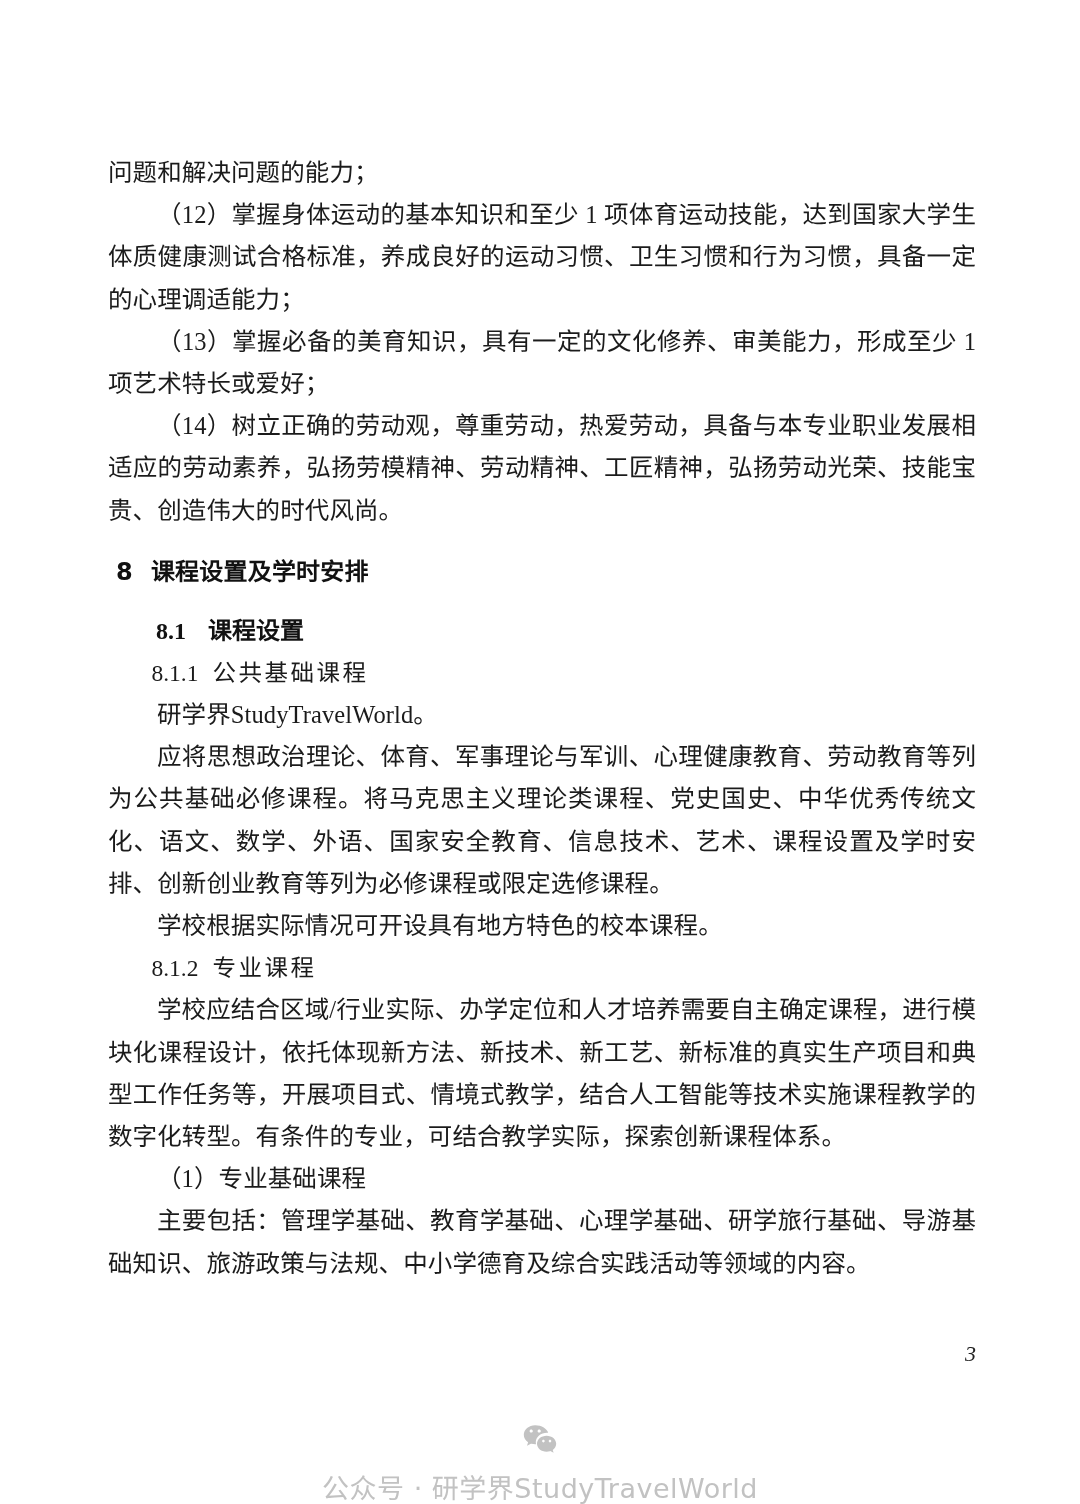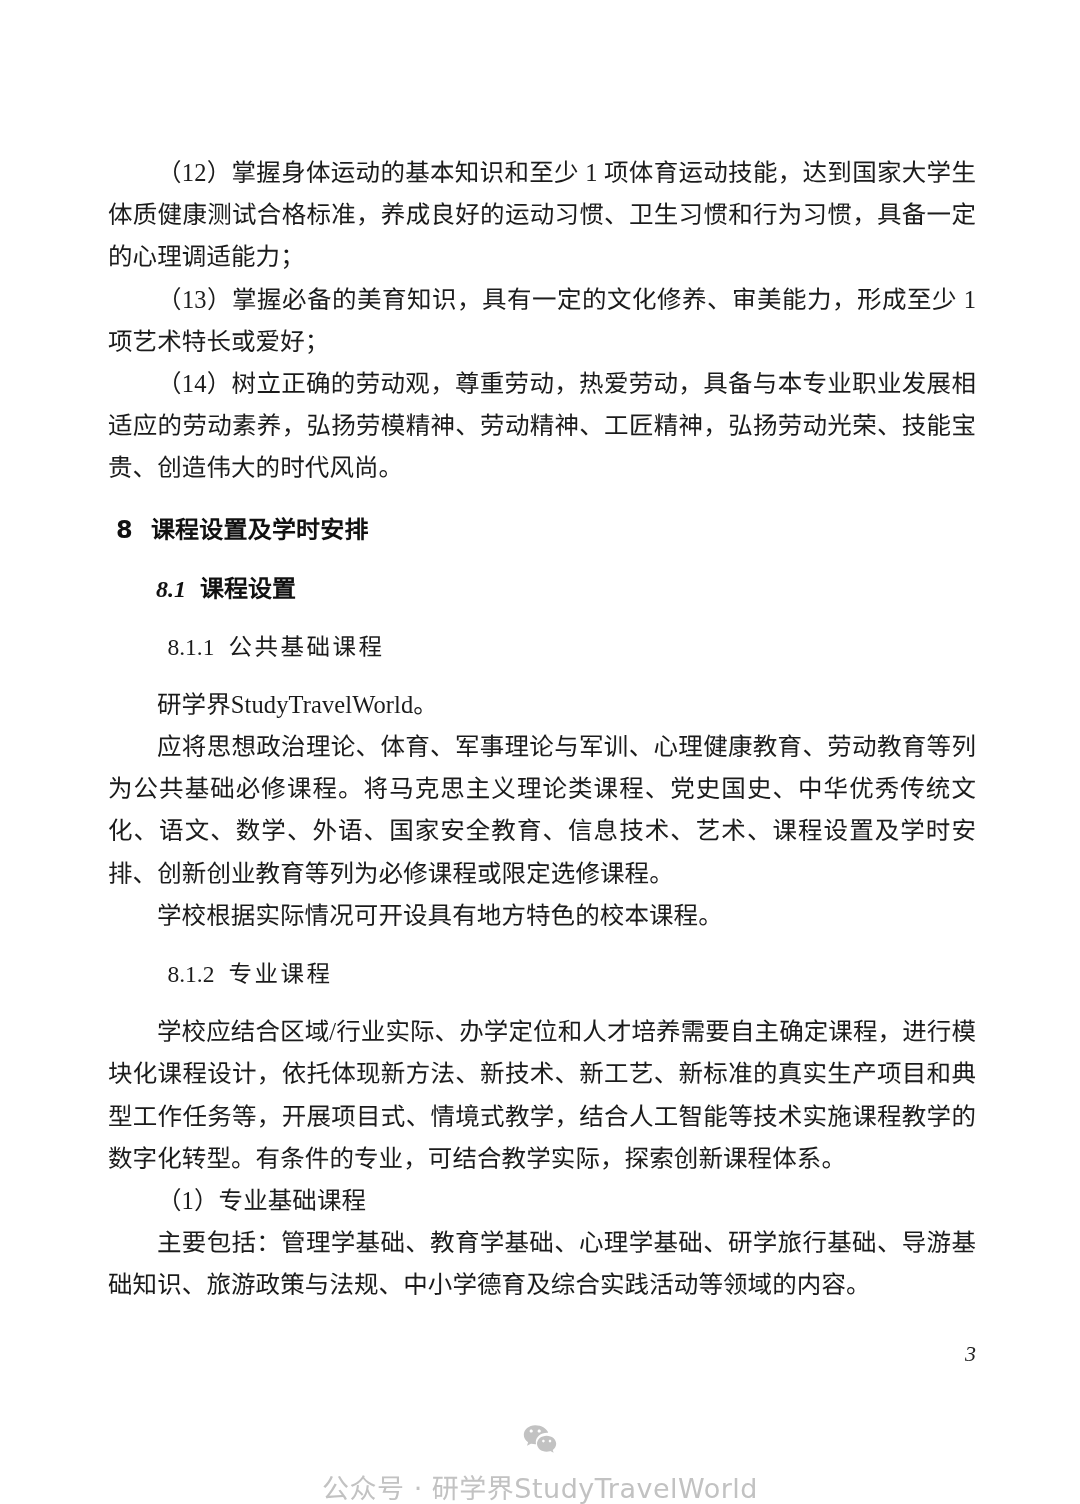--- a/index.html
+++ b/index.html
@@ -62,29 +62,29 @@
 
   .h2 {
     font-family: "Liberation Serif", "DejaVu Serif", serif;
     font-weight: 700;
     font-size: 24px;
     line-height: 42px;
     margin: 17px 0 0 0;
     text-indent: 2em;
     color: #111;
   }
-  .h2 .num { margin-right: 14px; font-style: italic; }
+  .h2 .num { margin-right: 22px; }
 
   .h3 {
     font-family: "Liberation Serif", "DejaVu Serif", serif;
     font-style: italic;
     font-weight: 500;
     font-size: 23.5px;
     line-height: 42.2px;
-    margin: 16px;
+    margin: 0;
     text-indent: 1.85em;
     color: #1b1b1b;
   }
   .h3 .num {
     font-style: normal;
     margin-right: 14px;
   }
   .h3 .ttl {
     font-style: normal;
     font-family: "DejaVu Serif", "Liberation Serif", serif;
@@ -128,20 +128,21 @@
     letter-spacing: 0.5px;
     white-space: nowrap;
   }
 </style>
 </head>
 <body>
 
 <div class="page">
 
   <div class="content" id="body-content">
+      <p class="p noindent">问题和解决问题的能力；</p>
       <p class="p indent">（12）掌握身体运动的基本知识和至少 1 项体育运动技能，达到国家大学生体质健康测试合格标准，养成良好的运动习惯、卫生习惯和行为习惯，具备一定的心理调适能力；</p>
       <p class="p indent">（13）掌握必备的美育知识，具有一定的文化修养、审美能力，形成至少 1 项艺术特长或爱好；</p>
       <p class="p indent">（14）树立正确的劳动观，尊重劳动，热爱劳动，具备与本专业职业发展相适应的劳动素养，弘扬劳模精神、劳动精神、工匠精神，弘扬劳动光荣、技能宝贵、创造伟大的时代风尚。</p>
       <div class="h1"><span class="num">8</span><span class="ttl">课程设置及学时安排</span></div>
       <div class="h2"><span class="num">8.1</span><span class="ttl">课程设置</span></div>
       <div class="h3"><span class="num">8.1.1</span><span class="ttl">公共基础课程</span></div>
       <p class="p indent">研学界StudyTravelWorld。</p>
       <p class="p indent">应将思想政治理论、体育、军事理论与军训、心理健康教育、劳动教育等列为公共基础必修课程。将马克思主义理论类课程、党史国史、中华优秀传统文化、语文、数学、外语、国家安全教育、信息技术、艺术、课程设置及学时安排、创新创业教育等列为必修课程或限定选修课程。</p>
       <p class="p indent">学校根据实际情况可开设具有地方特色的校本课程。</p>
       <div class="h3"><span class="num">8.1.2</span><span class="ttl">专业课程</span></div>

